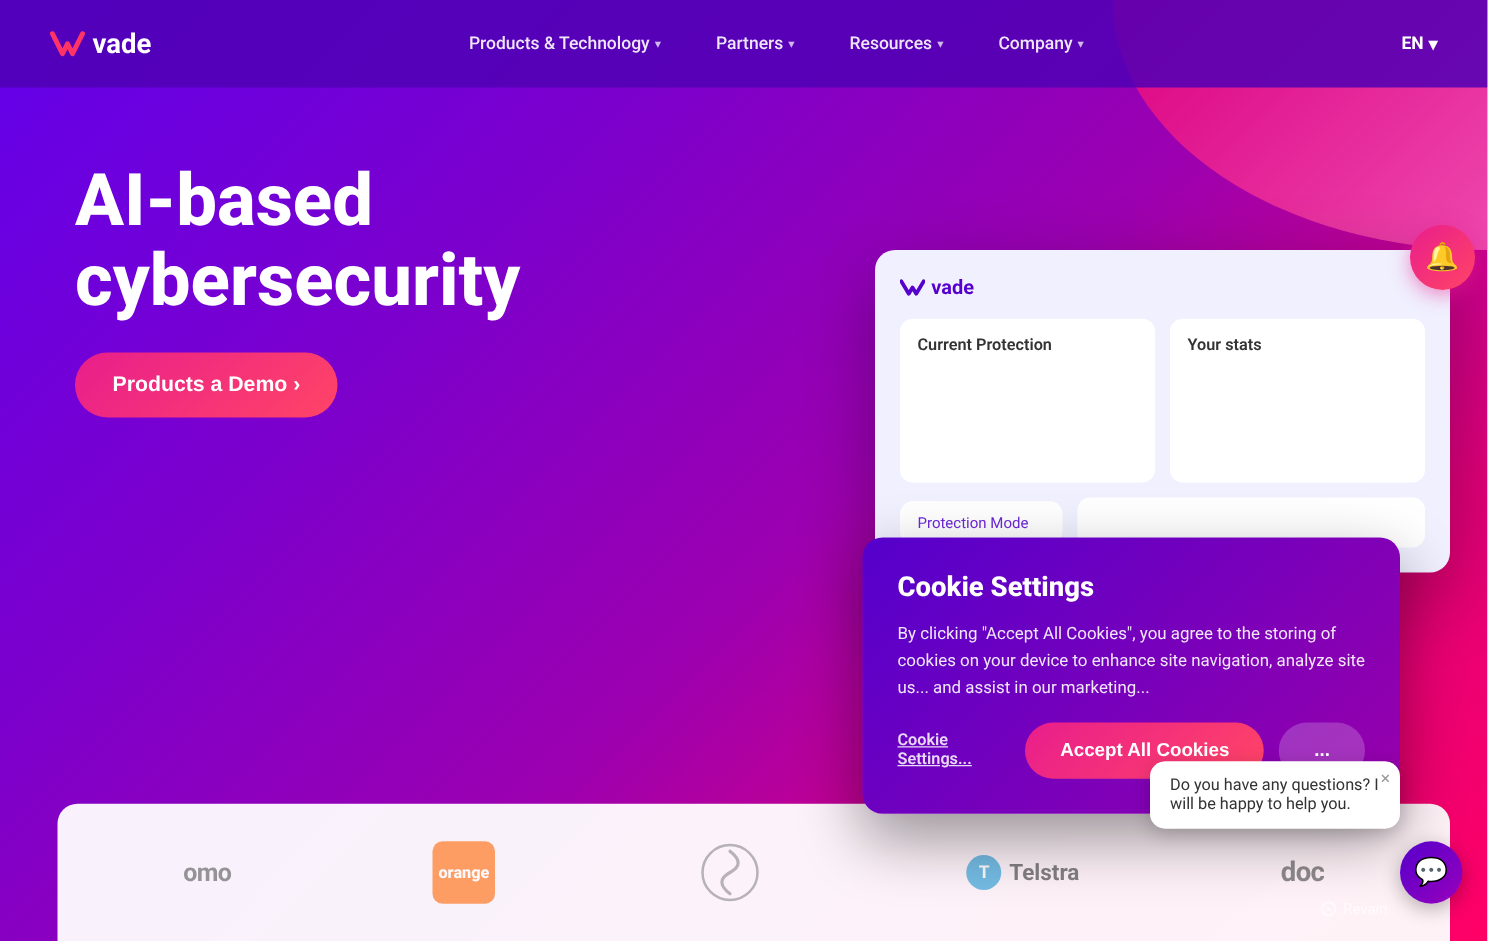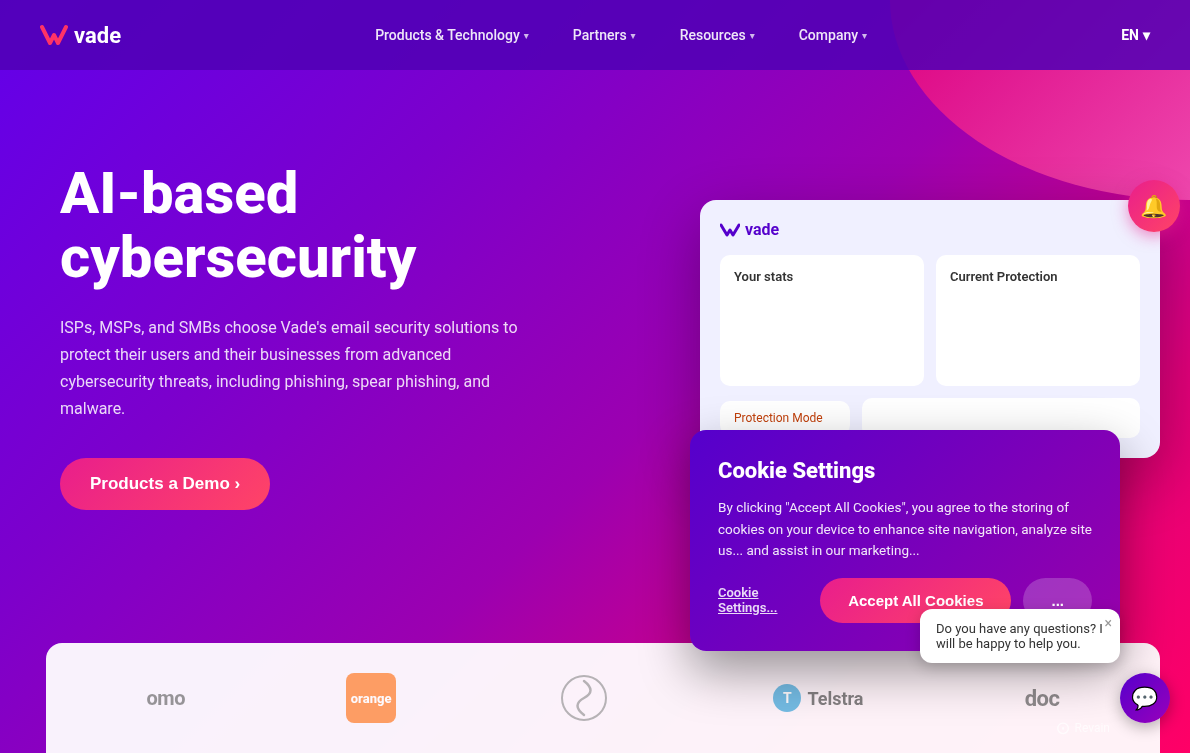--- a/index.html
+++ b/index.html
@@ -100,21 +100,20 @@
       position: relative;
       z-index: 5;
       display: flex;
       padding: 60px 40px 0 60px;
       gap: 40px;
     }
 
     .hero-text {
       flex: 0 0 500px;
       color: white;
-      margin-top: 32px;
     }
 
     .hero-title {
       font-size: 58px;
       font-weight: 800;
       line-height: 1.1;
       margin-bottom: 24px;
     }
 
     .hero-subtitle {
@@ -202,21 +201,21 @@
       display: flex;
       gap: 12px;
       align-items: center;
     }
 
     .protection-mode-label {
       background: white;
       border-radius: 10px;
       padding: 10px 14px;
       font-size: 12px;
-      color: #c2410c;
+      color: #6d28d9;
       flex: 0 0 130px;
     }
 
     .protection-mode-bar {
       background: white;
       border-radius: 10px;
       flex: 1;
       height: 40px;
     }
 
@@ -498,21 +497,20 @@
     <div class="lang-selector">
       <span>EN</span>
       <span>▾</span>
     </div>
   </div>
 </nav>
 
 <div class="hero">
   <div class="hero-text">
     <h1 class="hero-title">AI-based cybersecurity</h1>
-    <p class="hero-subtitle">ISPs, MSPs, and SMBs choose Vade's email security solutions to protect their users and their businesses from advanced cybersecurity threats, including phishing, spear phishing, and malware.</p>
     <button class="btn-schedule">Products a Demo ›</button>
   </div>
 
   <div class="hero-visual">
     <div class="dashboard-card">
 
       <div class="bell-button">
         <span>🔔</span>
       </div>
 
@@ -520,25 +518,25 @@
         <div class="dashboard-logo">
           <svg class="dashboard-logo-icon" viewBox="0 0 20 16" fill="none" xmlns="http://www.w3.org/2000/svg">
             <path d="M1 3L7 13L10 8L13 13L19 3" stroke="#5500cc" stroke-width="3" stroke-linecap="round" stroke-linejoin="round" fill="none"></path>
           </svg>
           <span>vade</span>
         </div>
       </div>
 
       <div class="dashboard-panels">
         <div class="panel">
-          <div class="panel-title">Your stats</div>
+          <div class="panel-title">Current Protection</div>
           <div class="panel-content"></div>
         </div>
         <div class="panel">
-          <div class="panel-title">Current Protection</div>
+          <div class="panel-title">Your stats</div>
           <div class="panel-content"></div>
         </div>
       </div>
 
       <div class="dashboard-row">
         <div class="protection-mode-label">Protection Mode</div>
         <div class="protection-mode-bar"></div>
       </div>
     </div>
   </div>

